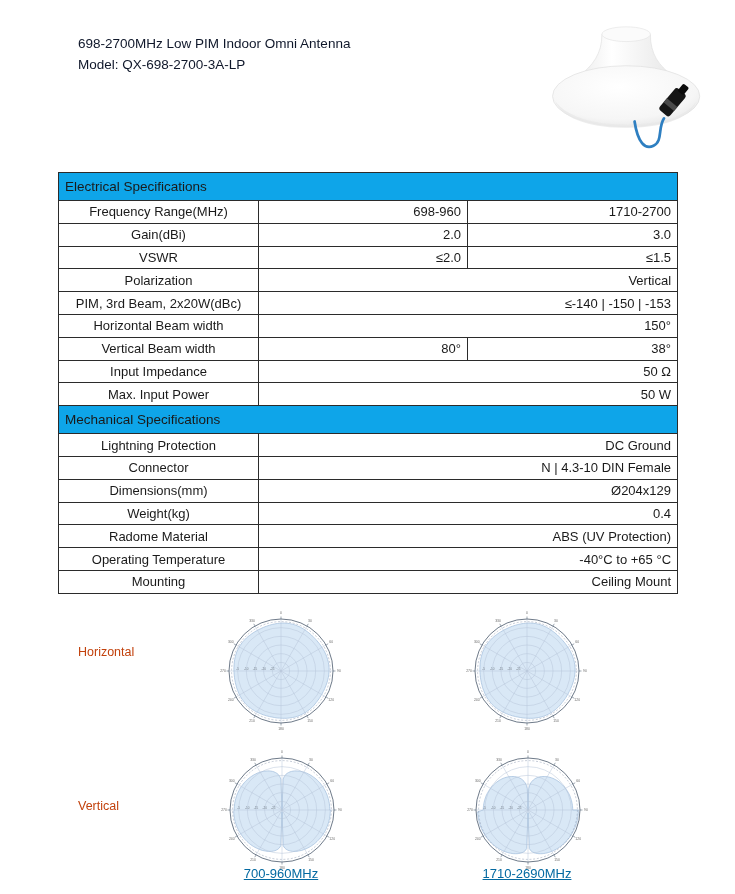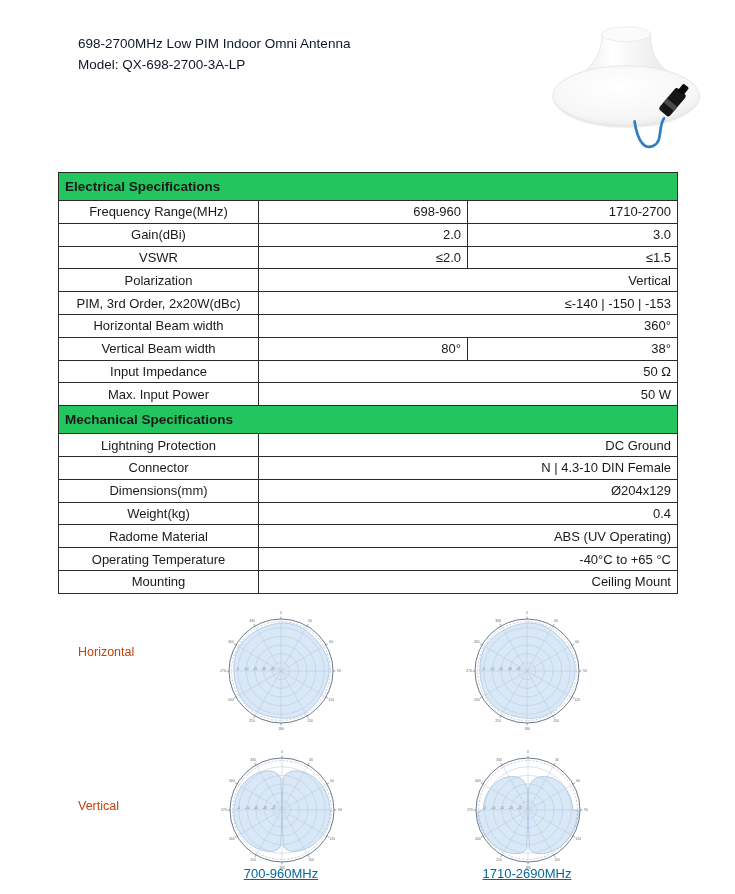--- a/index.html
+++ b/index.html
@@ -11,21 +11,21 @@
   .antenna-wrap{position:absolute;left:528px;top:10px;width:190px;height:142px;}
   .spec-table{
     position:absolute;left:58px;top:172px;width:619px;
     border-collapse:collapse;table-layout:fixed;
   }
   .spec-table th,.spec-table td{
     border:1px solid #2b2b2b;font-size:13px;padding:0 6px;height:21.8px;
     overflow:hidden;white-space:nowrap;
   }
   .spec-table th.section{
-    background:#22c55e;text-align:left;font-size:13.5px;font-weight:bold;height:27px;
+    background:#0ea5e9;text-align:left;font-size:13.5px;font-weight:normal;height:27px;
   }
   .spec-table td.lbl{text-align:center;}
   .spec-table td.val{text-align:right;}
   .pattern-label{position:absolute;font-size:12.5px;color:#c2410c;}
   .lab-horizontal{left:78px;top:645px;}
   .lab-vertical{left:78px;top:799px;}
   .polar{position:absolute;width:124px;height:124px;}
   .polar-1{left:219px;top:609px;}
   .polar-2{left:465px;top:609px;}
   .polar-3{left:220px;top:748px;}
@@ -96,26 +96,26 @@
   <tr>
     <td class="lbl">VSWR</td>
     <td class="val">≤2.0</td>
     <td class="val">≤1.5</td>
   </tr>
   <tr>
     <td class="lbl">Polarization</td>
     <td class="val" colspan="2">Vertical</td>
   </tr>
   <tr>
-    <td class="lbl">PIM, 3rd Order, 2x20W(dBc)</td>
+    <td class="lbl">PIM, 3rd Beam, 2x20W(dBc)</td>
     <td class="val" colspan="2">≤-140 | -150 | -153</td>
   </tr>
   <tr>
     <td class="lbl">Horizontal Beam width</td>
-    <td class="val" colspan="2">360°</td>
+    <td class="val" colspan="2">150°</td>
   </tr>
   <tr>
     <td class="lbl">Vertical Beam width</td>
     <td class="val">80°</td>
     <td class="val">38°</td>
   </tr>
   <tr>
     <td class="lbl">Input Impedance</td>
     <td class="val" colspan="2">50 Ω</td>
   </tr>
@@ -137,21 +137,21 @@
   <tr>
     <td class="lbl">Dimensions(mm)</td>
     <td class="val" colspan="2">Ø204x129</td>
   </tr>
   <tr>
     <td class="lbl">Weight(kg)</td>
     <td class="val" colspan="2">0.4</td>
   </tr>
   <tr>
     <td class="lbl">Radome Material</td>
-    <td class="val" colspan="2">ABS (UV Operating)</td>
+    <td class="val" colspan="2">ABS (UV Protection)</td>
   </tr>
   <tr>
     <td class="lbl">Operating Temperature</td>
     <td class="val" colspan="2">-40°C to +65 °C</td>
   </tr>
   <tr>
     <td class="lbl">Mounting</td>
     <td class="val" colspan="2">Ceiling Mount</td>
   </tr>
 </tbody>

